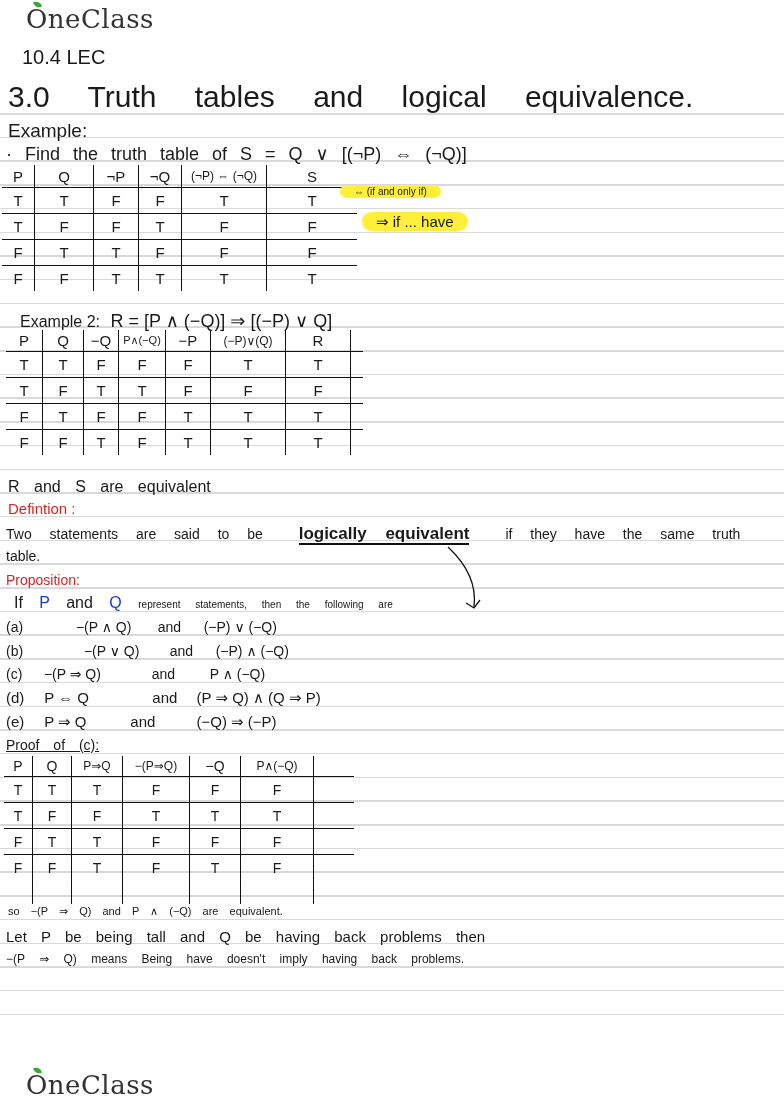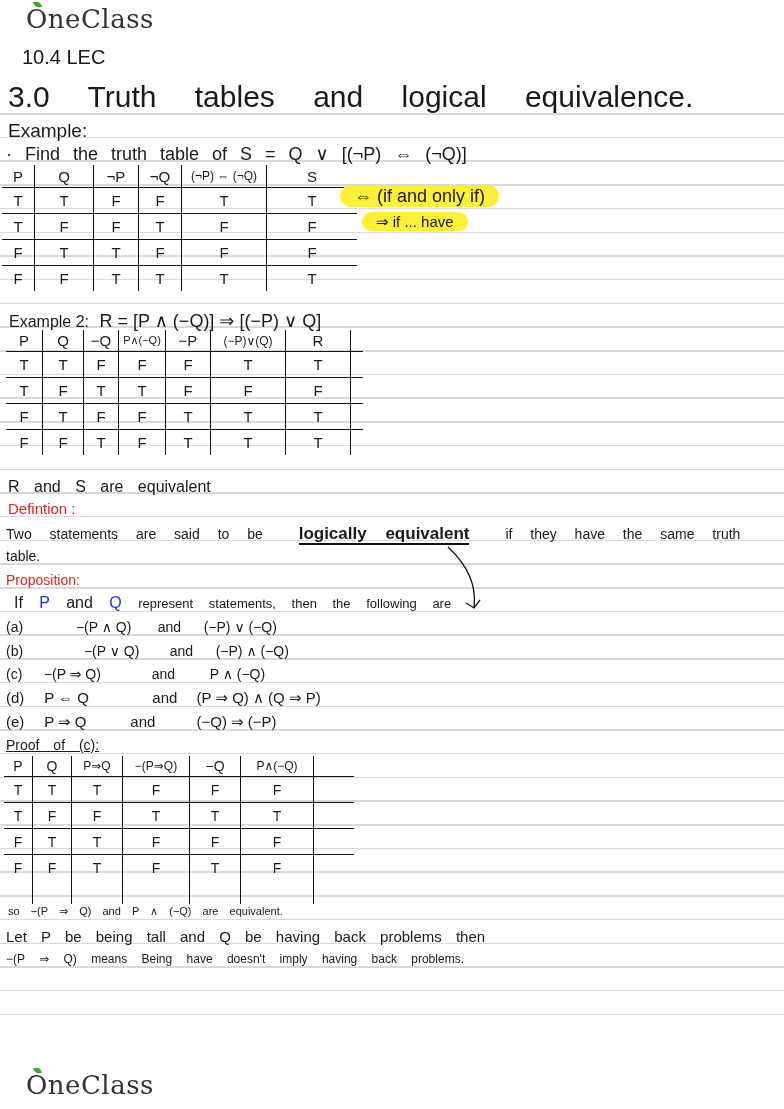--- a/index.html
+++ b/index.html
@@ -78,28 +78,28 @@
     <td style="height:25px">F</td>
     <td>F</td>
     <td>T</td>
     <td>T</td>
     <td>T</td>
     <td>T</td>
   </tr>
 </tbody>
   </table>
 
-<div class="hw" style="left:340px;top:186px;font-size:18px;text-align:center;">
+<div class="hw" style="left:340px;top:186px;font-size:10px;text-align:center;">
   <span class="hl">⇔ (if and only if)</span>
 </div>
 <div class="hw" style="left:362px;top:213px;font-size:15px;">
   <span class="hl">⇒ if ... have</span>
 </div>
 
-<div class="hw" style="left:9px;top:310px;font-size:16px;">
+<div class="hw" style="left:20px;top:310px;font-size:16px;">
   <span>Example 2:</span>
   <span style="font-size:18px;margin-left:6px">R = [P ∧ (−Q)] ⇒ [(−P) ∨ Q]</span>
 </div>
 
 <table class="tt" style="left:6px;top:330px;font-size:15px;">
   <tbody>
       <tr>
     <th style="width:36px;height:21px">P</th>
     <th style="width:40px">Q</th>
     <th style="width:34px">−Q</th>
@@ -166,21 +166,21 @@
   <path d="M8 2 Q 38 30 34 62" stroke="#111" stroke-width="1.3" fill="none"></path>
   <path d="M26 58 L34 63 L40 55" stroke="#111" stroke-width="1.3" fill="none"></path>
 </svg>
 
 <div class="hw red" style="left:6px;top:572px;font-size:14px;">Proposition:</div>
 <div class="hw" style="left:14px;top:594px;font-size:16px;word-spacing:12px;">
   <span>If</span>
   <span class="blue">P</span>
   <span>and</span>
   <span class="blue">Q</span>
-  <span style="font-size:13px">represent statements, then the following are</span>
+  <span style="font-size:10px">represent statements, then the following are</span>
 </div>
 
 <div class="hw" style="left:6px;top:619px;font-size:14px;">
   <span style="display:inline-block;width:66px">(a)</span>
   <span style="display:inline-block;width:78px">−(P ∧ Q)</span>
   <span style="display:inline-block;width:42px">and</span>
   <span>(−P) ∨ (−Q)</span>
 </div>
 <div class="hw" style="left:6px;top:643px;font-size:14px;">
   <span style="display:inline-block;width:74px">(b)</span>

